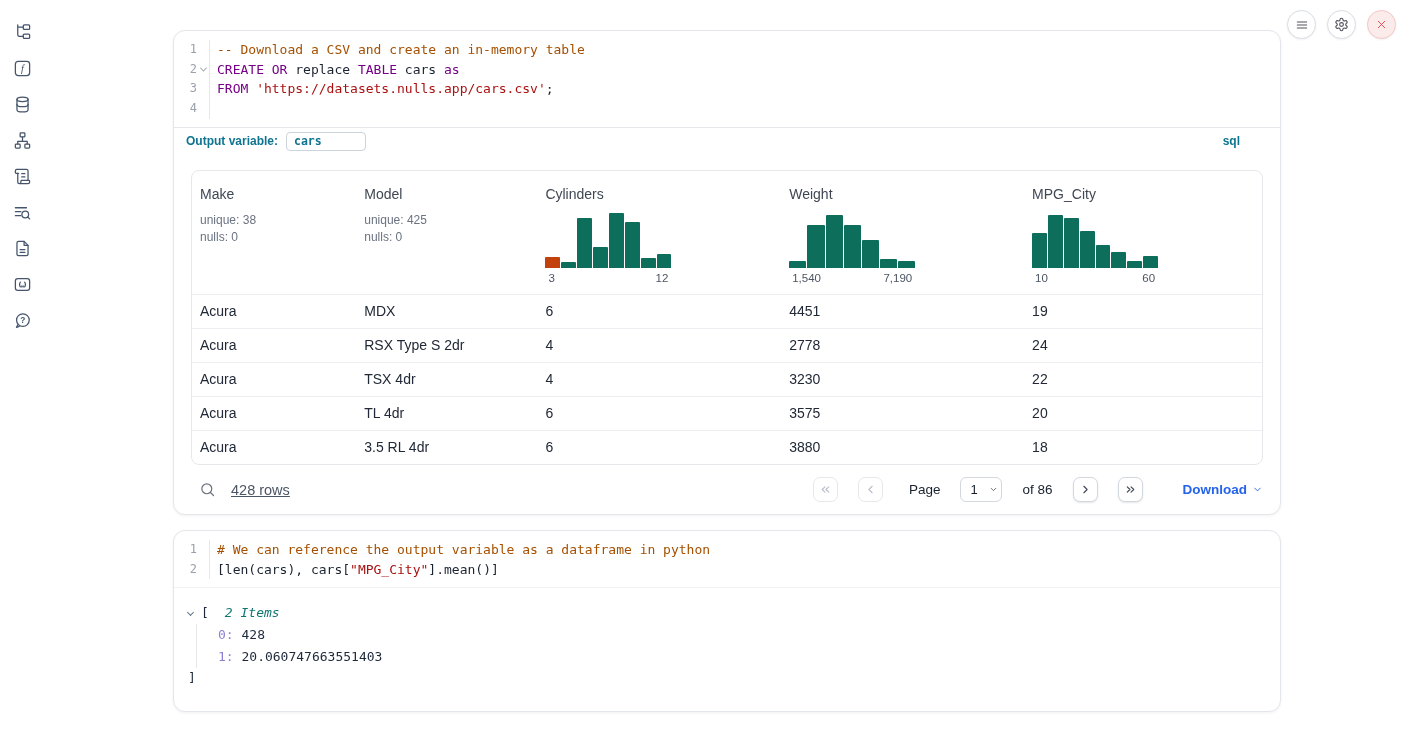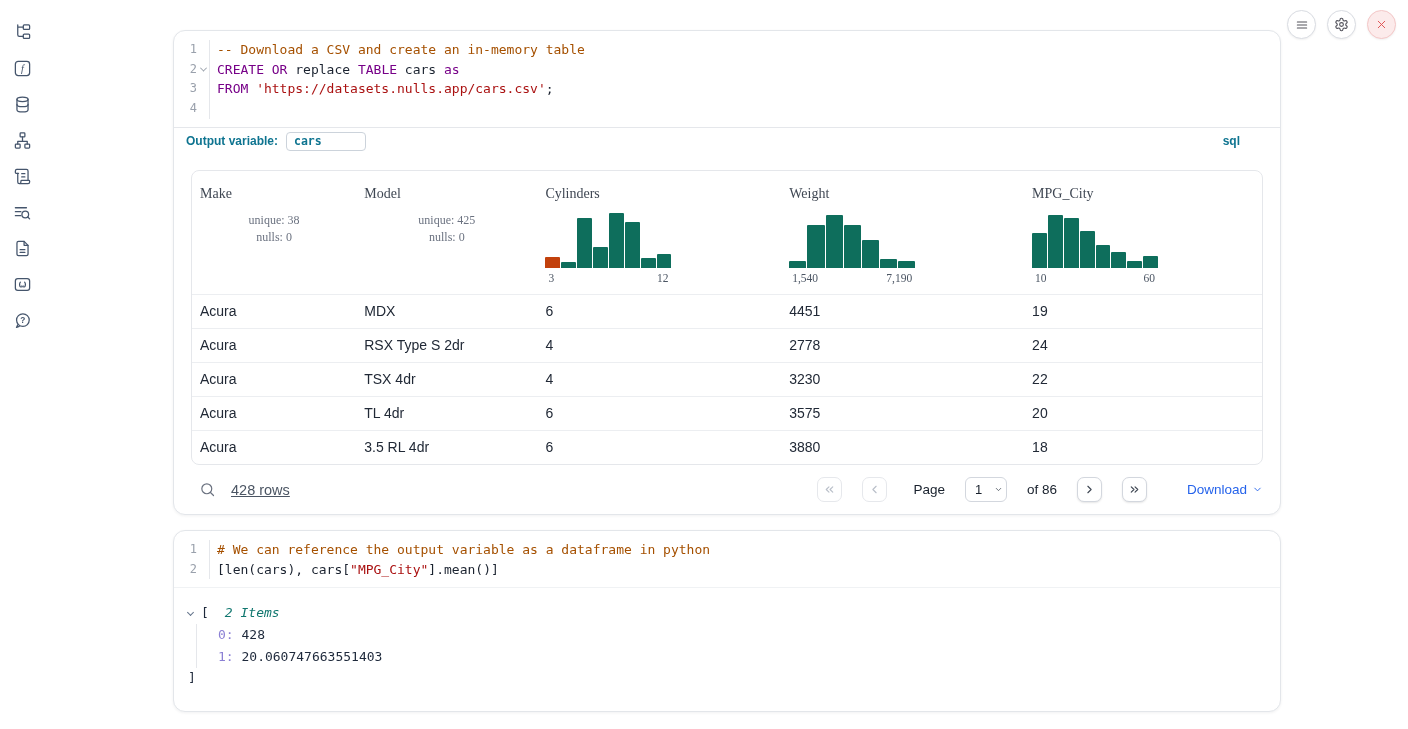--- a/index.html
+++ b/index.html
@@ -37,24 +37,24 @@
 
   
   .outvar-row { display:flex; align-items:center; border-top:1px solid #e5e7eb; height:28px; padding:0 12px 0 12px; }
   .outvar-label { font-size:12px; font-weight:700; color:#0e7490; }
   .outvar-input { margin-left:8px; width:80px; height:19px; border:1px solid #ccd3db; border-radius:4px; font:700 11.5px "DejaVu Sans Mono", monospace; color:#0e7490; padding:0 7px; outline:none; }
   .lang-badge { margin-left:auto; margin-right:28px; font-size:12px; font-weight:700; color:#0e7490; }
 
   
   .table-box { margin:15px 17px 0; border:1px solid #e5e7eb; border-radius:8px; overflow:hidden; }
   .thead { display:flex; }
-  .col { padding:14px 8px 7px 8px;font-family:Liberation Serif, serif; }
+  .col { padding:14px 8px 7px 8px; }
   .w0{width:15.35%} .w1{width:16.93%} .w2{width:22.79%} .w3{width:22.70%} .w4{width:22.23%}
   .col-label { font-size:14px; line-height:18px; color:#3f4753; cursor:pointer; }
-  .stats { margin-top:9px; font-size:12px; color:#6b7280; line-height:17px;text-align:center; }
+  .stats { margin-top:9px; font-size:12px; color:#6b7280; line-height:17px; }
   .hist { margin-top:10px; height:55px; width:126px; display:flex; align-items:flex-end; gap:1px; }
   .hist-bar { flex:1; border-radius:1px 1px 0 0; }
   .hist-axis { margin-top:4px; width:126px; height:15px; display:flex; justify-content:space-between; font-size:11.5px; color:#4b5563; padding:0 3px; }
   .trow { display:flex; border-top:1px solid #eceef1; height:34px; align-items:center; }
   .tcell { padding:0 8px; font-size:14px; color:#212936; white-space:nowrap; overflow:hidden; }
 
   
   .tfooter { display:flex; align-items:center; height:50px; padding:0 17px 0 25px; }
   .search-wrap { display:flex; align-items:center; gap:15px; cursor:pointer; }
   .search-wrap svg { stroke:#6b7280; fill:none; stroke-width:1.7; stroke-linecap:round; }
@@ -62,21 +62,21 @@
   .pager { margin-left:auto; display:flex; align-items:center; gap:20px; }
   .pg-btn { width:25px; height:25px; border-radius:7px; border:1px solid #e6e8ec; background:#fff; display:flex; align-items:center; justify-content:center; cursor:pointer; }
   .pg-btn svg { stroke:#b9bfc9; fill:none; stroke-width:2.1; stroke-linecap:round; stroke-linejoin:round; }
   .pg-btn.enabled { border-color:#d3d7de; box-shadow:0 1px 2px rgba(0,0,0,.10); }
   .pg-btn.enabled svg { stroke:#3f4753; }
   .page-label { font-size:13.5px; color:#18202c; margin-left:6px; }
   .select-wrap { position:relative; }
   .page-select { appearance:none; -webkit-appearance:none; height:25px; width:42px; border:1px solid #d3d7de; border-radius:6px; background:#fff; font-size:13px; color:#18202c; padding:0 16px 0 9px; outline:none; }
   .select-wrap svg { position:absolute; right:4px; top:8px; pointer-events:none; stroke:#3f4753; fill:none; stroke-width:2; stroke-linecap:round; stroke-linejoin:round; }
   .of-label { font-size:13.5px; color:#18202c; }
-  .download { display:flex; align-items:center; gap:5px; margin-left:20px; color:#2563eb; font-size:13.5px; font-weight:400; cursor:pointer; }
+  .download { display:flex; align-items:center; gap:5px; margin-left:20px; color:#2563eb; font-size:13.5px; font-weight:700; cursor:pointer; }
   .download svg { stroke:#2563eb; fill:none; stroke-width:2; stroke-linecap:round; stroke-linejoin:round; }
 
   
   .py-output { border-top:1px solid #f0f2f4; padding:14px 16px 10px 14px; font-family:"DejaVu Sans Mono", monospace; font-size:13px; color:#1e293b; }
   .tree-head { display:flex; align-items:center; height:20px; cursor:pointer; }
   .tree-chev { display:inline-block; width:5px; height:5px; border-right:1.4px solid #64748b; border-bottom:1.4px solid #64748b; transform:rotate(45deg); margin-right:8px; }
   .items-label { color:#0f766e; font-style:italic; margin-left:16px; }
   .tree-entries { margin-left:8px; border-left:1px solid #e5e7eb; padding-left:21px; margin-top:2px; }
   .entry { height:22px; line-height:22px; }
   .entry .key { color:#8a7fd4; }

